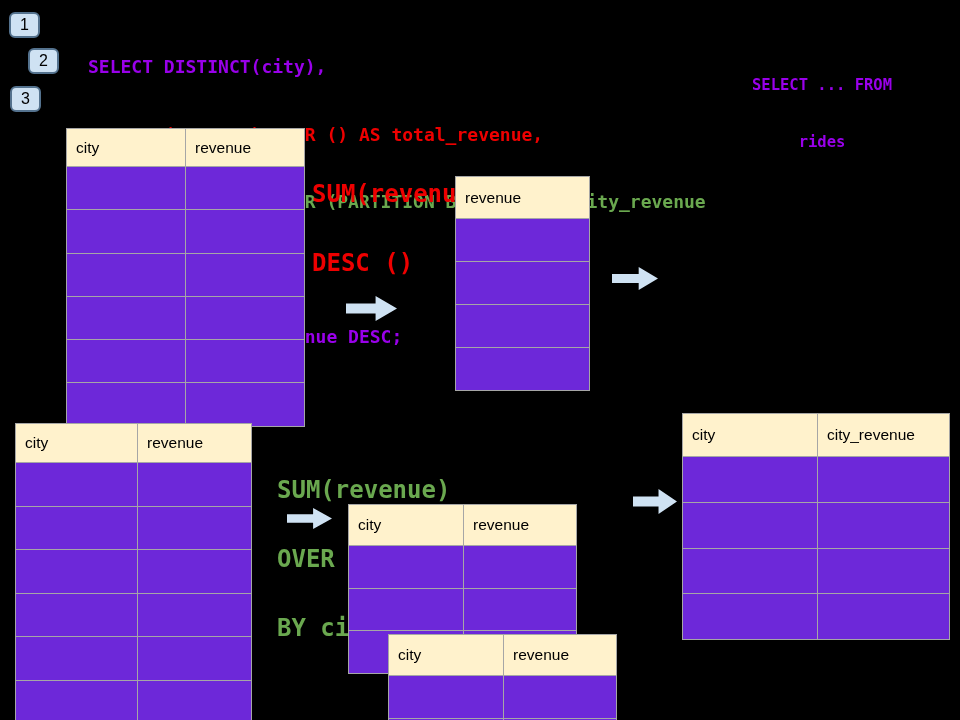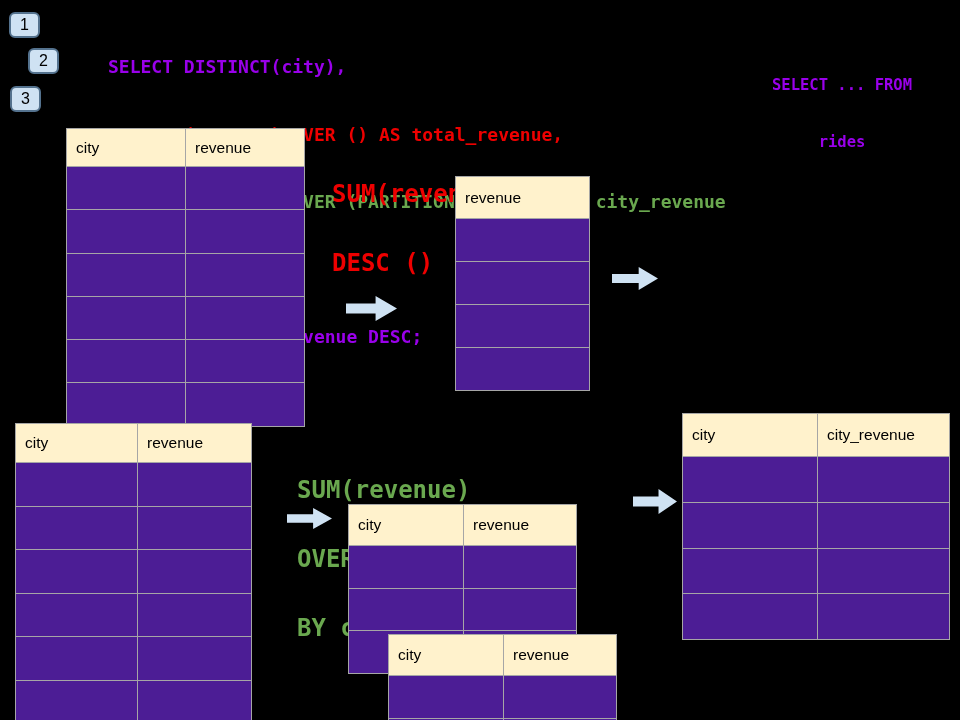--- a/index.html
+++ b/index.html
@@ -1,42 +1,42 @@
 <!DOCTYPE html>
 <html><head>
 <meta charset="utf-8">
 <style>
   html,body{margin:0;padding:0;}
   body{
     width:960px;height:720px;background:#000;overflow:hidden;position:relative;
     font-family:"Liberation Sans", sans-serif;
   }
   .abs{position:absolute;}
-  .mono{font-family:"DejaVu Sans Mono","Liberation Mono",monospace;font-weight:bold;white-space:pre;margin-left:20px;}
+  .mono{font-family:"DejaVu Sans Mono","Liberation Mono",monospace;font-weight:bold;white-space:pre;}
   .sql-block{left:88px;top:11px;font-size:18px;line-height:22.5px;}
   .side-note{left:752px;top:38px;font-size:15.5px;line-height:19px;text-align:center;}
   .anno{font-size:24px;line-height:23px;}
   .anno-total{left:312px;top:137px;}
   .anno-partition{left:277px;top:433px;}
   .purple{color:#9900EA;}
   .red{color:#EE0000;}
   .green{color:#6AA84F;}
 
   .badge{
     position:absolute;width:31px;height:26px;background:#CFE2F3;
     border:2px solid #54728E;border-radius:6px;box-sizing:border-box;
     display:flex;align-items:center;justify-content:center;
     font-size:16px;color:#000;
   }
   .badge1{left:9px;top:12px;}
   .badge2{left:28px;top:48px;}
   .badge3{left:10px;top:86px;}
 
   table.tbl{
-    position:absolute;border-collapse:collapse;table-layout:fixed;background:#4c1d95;
+    position:absolute;border-collapse:collapse;table-layout:fixed;background:#6d28d9;
   }
   .tbl th{
     background:#FFF2CC;color:#000;font-weight:normal;text-align:left;
     padding:0 0 0 9px;font-size:15.5px;font-family:"Liberation Sans",sans-serif;
     border:1px solid #A6A6A6;overflow:hidden;
   }
   .tbl td{border:1px solid #A6A6A6;}
 
   .t-source-top{left:66px;top:128px;width:239px;}
   .t-source-top th{height:37px;}

